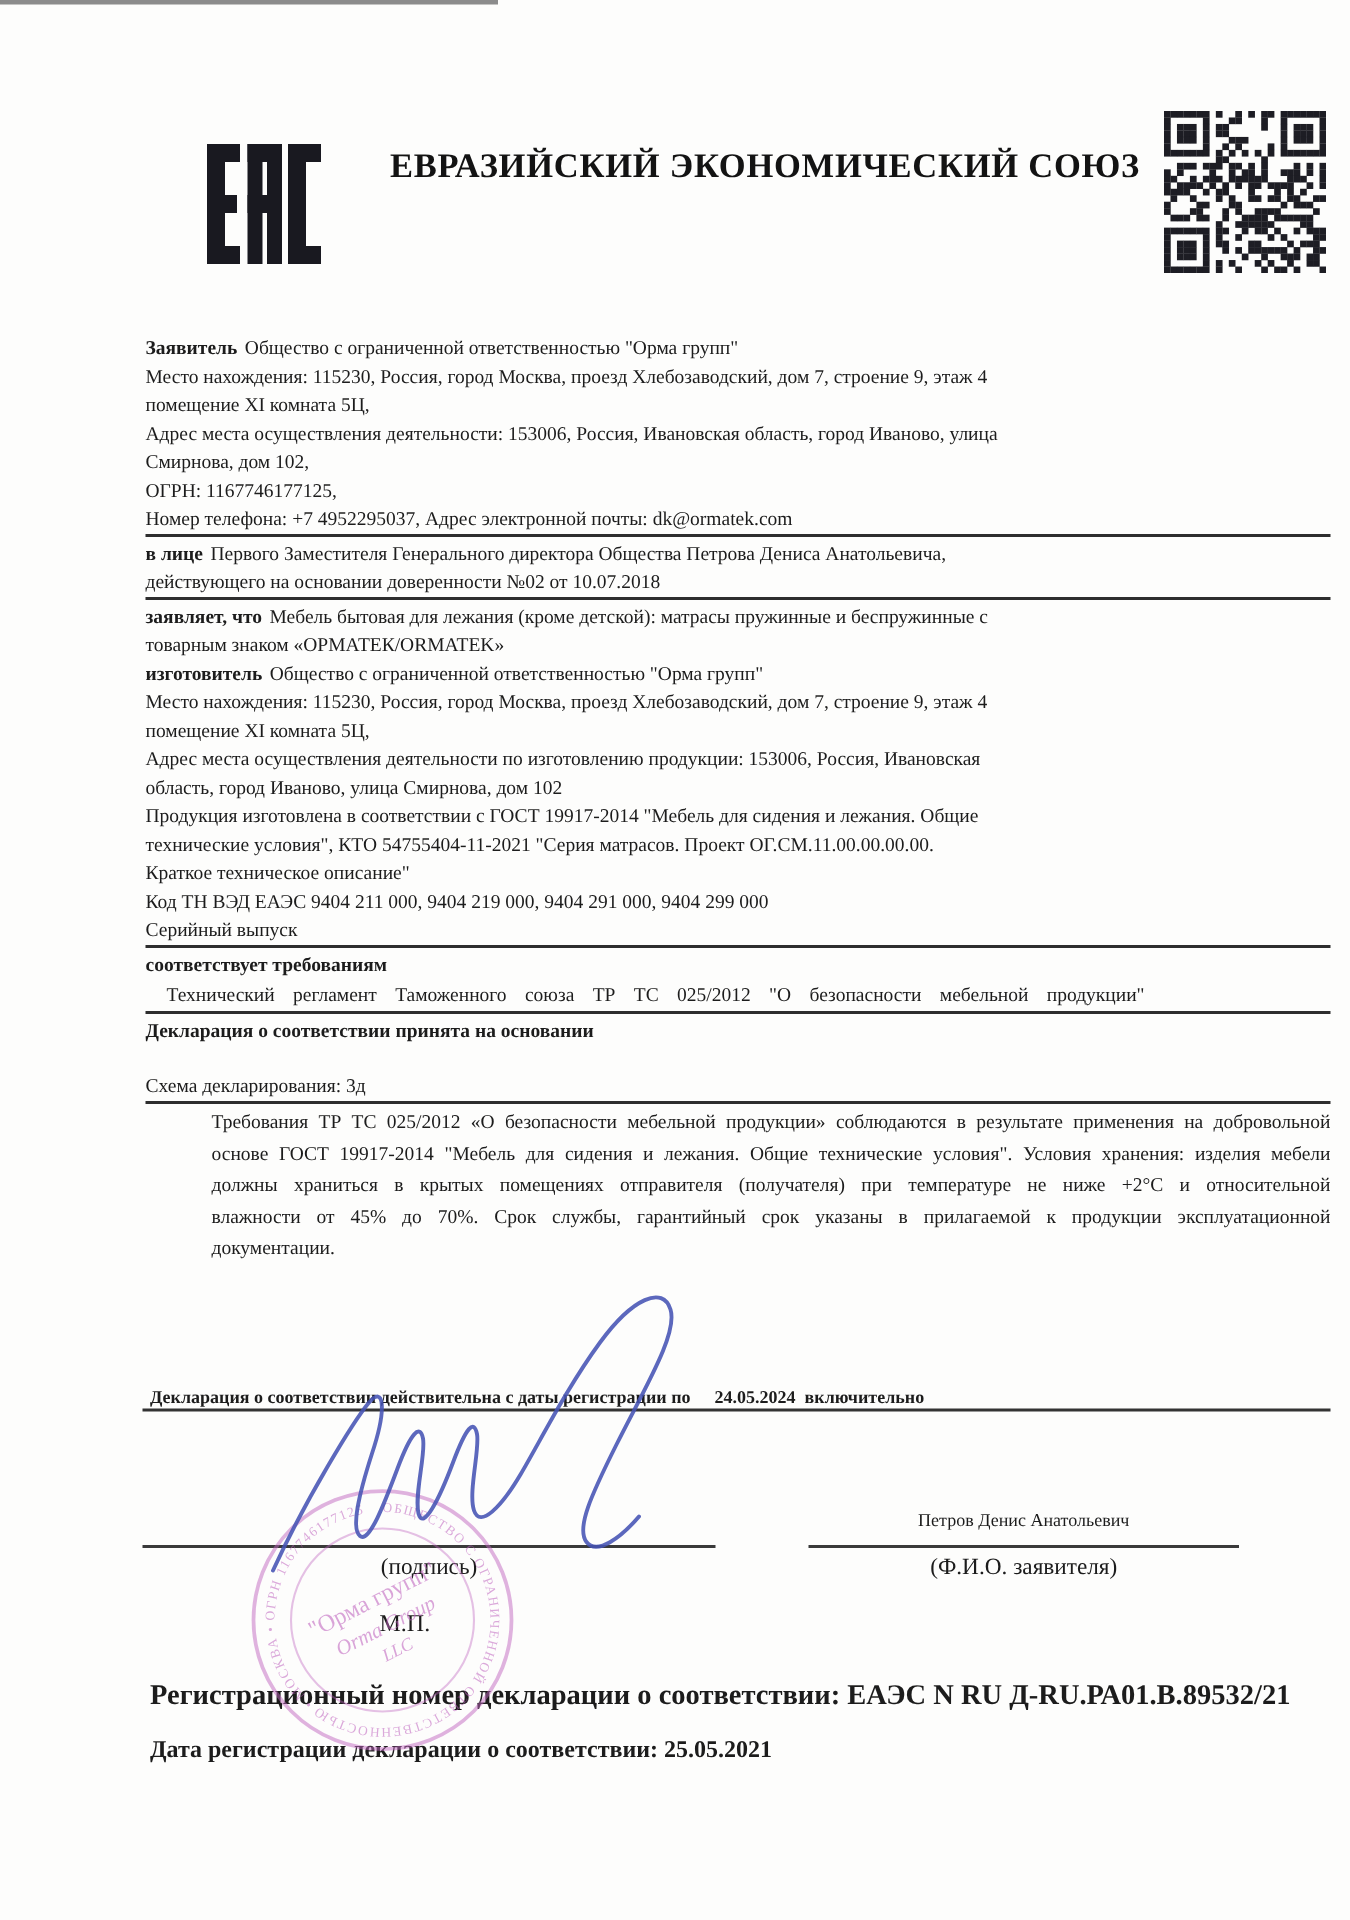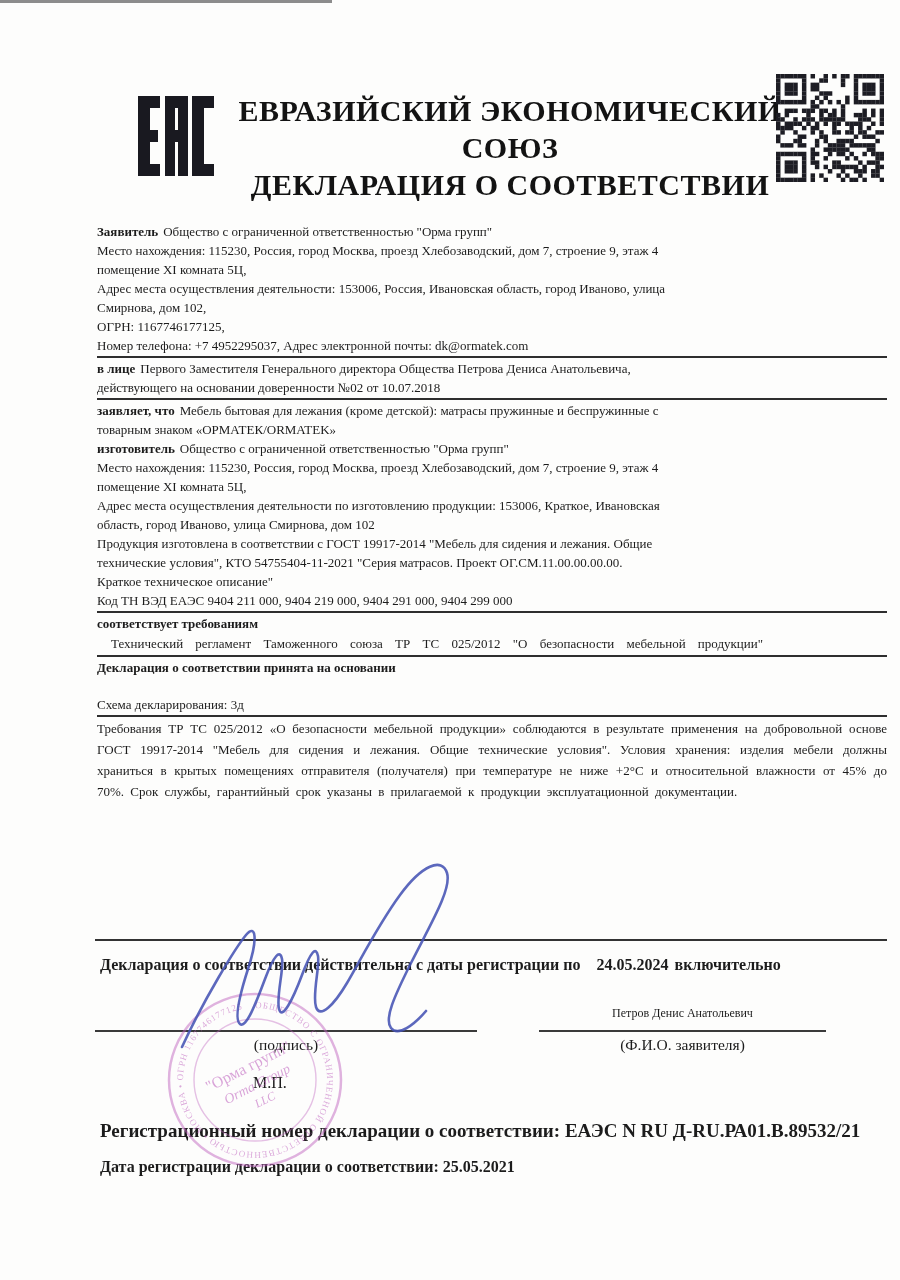--- a/index.html
+++ b/index.html
@@ -10,37 +10,37 @@
     margin:0 auto;
     background:#fdfdfc;
     overflow:hidden;
     font-family:"Liberation Serif","DejaVu Serif",serif;
     color:#1c1c1c;
   }
   .scan-strip{position:absolute;top:0;left:0;width:332px;height:3px;background:#6f6f6f;opacity:.8;}
   
   .eac-logo{position:absolute;left:138px;top:96px;}
   .title-block{position:absolute;left:225px;top:92px;width:570px;text-align:center;
-    font-weight:bold;font-size:30px;line-height:37px;color:#131313;letter-spacing:.5px;}
+    font-weight:bold;font-size:23px;line-height:37px;color:#131313;letter-spacing:.5px;}
   .qr{position:absolute;left:776px;top:74px;}
   
   .content{position:absolute;left:97px;top:222px;width:790px;font-size:13px;line-height:19px;}
   .tline{white-space:nowrap;}
   .lead{font-weight:bold;margin-right:5px;}
   .rule{border-top:2px solid #2e2e2e;margin:1px 0;}
   .heading{font-weight:bold;}
   .jpara{text-align:justify;line-height:21px;}
   .ind{padding-left:14px;}
   .ws9{word-spacing:9px;}
   .ws7{word-spacing:7px;}
-  .ws3{word-spacing:3px;}
+  .ws3{word-spacing:3px;margin-left:44px;}
   .scheme-line{margin-top:18px;}
   
   .bottom-rule{position:absolute;left:95px;top:939px;width:792px;border-top:2px solid #333;}
-  .validity{position:absolute;left:100px;top:956px;width:780px;font-weight:bold;font-size:16px;white-space:nowrap;}
+  .validity{position:absolute;left:100px;top:924px;width:780px;font-weight:bold;font-size:12px;white-space:nowrap;}
   .vdate{margin-left:16px;}
   .vsuffix{margin-left:6px;}
   .sig-line-left{position:absolute;left:95px;top:1030px;width:382px;border-bottom:2px solid #3a3a3a;}
   .sig-caption-left{position:absolute;left:95px;top:1036px;width:382px;text-align:center;font-size:15.5px;}
   .sig-name{position:absolute;left:539px;top:1006px;width:287px;text-align:center;font-size:12px;white-space:nowrap;}
   .sig-line-right{position:absolute;left:539px;top:1030px;width:287px;border-bottom:2px solid #3a3a3a;}
   .sig-caption-right{position:absolute;left:539px;top:1036px;width:287px;text-align:center;font-size:15.5px;}
   .mp{position:absolute;left:253px;top:1074px;font-size:16px;}
   .reg-number{position:absolute;left:100px;top:1120px;width:780px;font-weight:bold;font-size:19px;white-space:nowrap;}
   .reg-date{position:absolute;left:100px;top:1158px;width:780px;font-weight:bold;font-size:16px;white-space:nowrap;}
@@ -65,21 +65,20 @@
       <rect x="27" y="0" width="23" height="12"></rect>
       <rect x="27" y="34" width="23" height="12"></rect>
       <rect x="54" y="0" width="12" height="80"></rect>
       <rect x="54" y="0" width="22" height="12"></rect>
       <rect x="54" y="68" width="22" height="12"></rect>
     </g>
   </svg>
 
   <div class="title-block">
     <div>ЕВРАЗИЙСКИЙ ЭКОНОМИЧЕСКИЙ СОЮЗ</div>
-    <div>ДЕКЛАРАЦИЯ О СООТВЕТСТВИИ</div>
   </div>
 
   <svg class="qr" id="qr-svg" width="108" height="108" viewBox="0 0 108 108">
       <rect x="0.00" y="0.00" width="4.47" height="4.47" fill="#1d1d24"></rect>
       <rect x="4.32" y="0.00" width="4.47" height="4.47" fill="#1d1d24"></rect>
       <rect x="8.64" y="0.00" width="4.47" height="4.47" fill="#1d1d24"></rect>
       <rect x="12.96" y="0.00" width="4.47" height="4.47" fill="#1d1d24"></rect>
       <rect x="17.28" y="0.00" width="4.47" height="4.47" fill="#1d1d24"></rect>
       <rect x="21.60" y="0.00" width="4.47" height="4.47" fill="#1d1d24"></rect>
       <rect x="25.92" y="0.00" width="4.47" height="4.47" fill="#1d1d24"></rect>
@@ -414,26 +413,27 @@
       <div>
           <div class="tline">товарным знаком «ОРМАТЕК/ORMATEK»</div>
         </div>
     </section>
 
     <section>
       <div class="tline"><span class="lead">изготовитель</span><span>Общество с ограниченной ответственностью "Орма групп"</span></div>
       <div>
           <div class="tline">Место нахождения: 115230, Россия, город Москва, проезд Хлебозаводский, дом 7, строение 9, этаж 4</div>
           <div class="tline">помещение XI комната 5Ц,</div>
-          <div class="tline">Адрес места осуществления деятельности по изготовлению продукции: 153006, Краткое, Ивановская</div>
+          <div class="tline">Адрес места осуществления деятельности по изготовлению продукции: 153006, Россия, Ивановская</div>
           <div class="tline">область, город Иваново, улица Смирнова, дом 102</div>
           <div class="tline">Продукция изготовлена в соответствии с ГОСТ 19917-2014 "Мебель для сидения и лежания. Общие</div>
           <div class="tline">технические условия", КТО 54755404-11-2021 "Серия  матрасов. Проект ОГ.СМ.11.00.00.00.00.</div>
           <div class="tline">Краткое техническое описание"</div>
           <div class="tline">Код ТН ВЭД ЕАЭС 9404 211 000, 9404 219 000, 9404 291 000, 9404 299 000</div>
+          <div class="tline">Серийный выпуск</div>
         </div>
     </section>
 
     <div class="rule"></div>
 
     <section>
       <div class="heading">соответствует требованиям</div>
       <div class="jpara ind ws9">Технический регламент Таможенного союза ТР ТС 025/2012 "О безопасности мебельной продукции"</div>
     </section>
 

